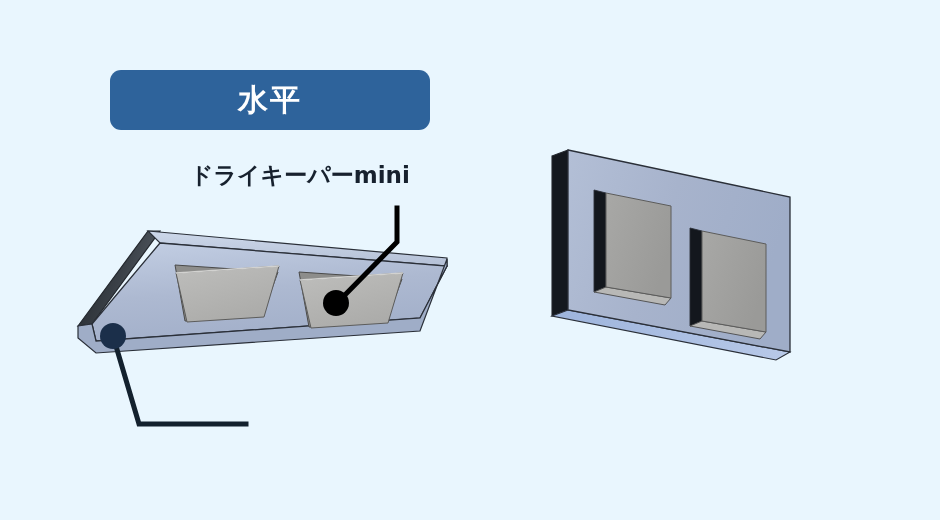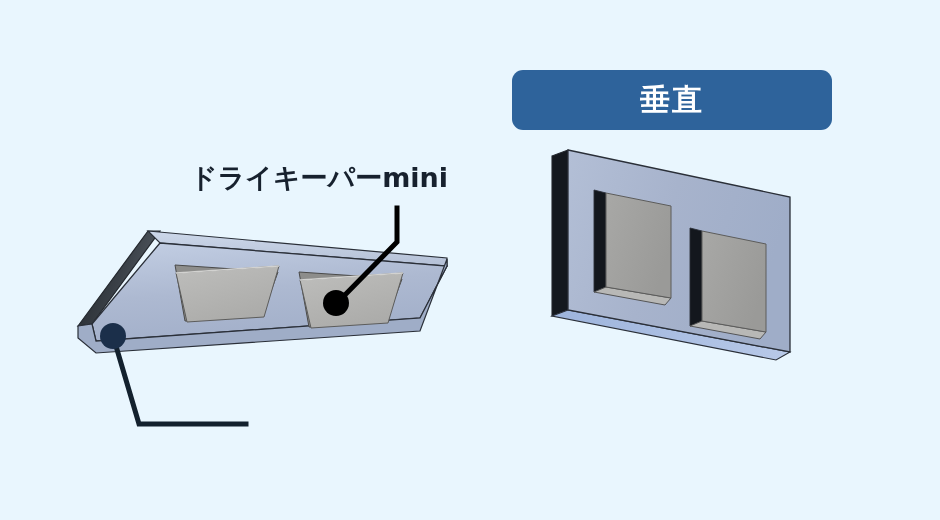--- a/index.html
+++ b/index.html
@@ -36,21 +36,21 @@
     color: #ffffff;
     font-size: 30px;
     font-weight: 700;
     letter-spacing: 2px;
     line-height: 1;
     font-family: "DejaVu Sans", "Liberation Sans", sans-serif;
   }
   .callout-label {
     position: absolute;
     color: #17212e;
-    font-size: 27px;
+    font-size: 23px;
     font-weight: 700;
     line-height: 1;
     white-space: nowrap;
     font-family: "DejaVu Sans", "Liberation Sans", sans-serif;
   }
   #label-drykeeper { left: 190px; top: 164px; }
   #label-substrate { left: 262px; top: 404px; }
   #art-layer {
     position: absolute;
     left: 0;
@@ -147,21 +147,21 @@
       <polyline points="397,208 397,242 340,300" fill="none" stroke="#000000" stroke-width="5" stroke-linecap="square"></polyline>
       <circle cx="336" cy="303" r="13" fill="#000000"></circle>
     </g>
 
     <g>
       <polyline points="113,336 139,424 246,424" fill="none" stroke="#13212e" stroke-width="5" stroke-linecap="square"></polyline>
       <circle cx="113" cy="336" r="13" fill="#1b2f4a"></circle>
     </g>
   </svg>
 
+  <div class="badge" id="badge-horizontal">
+    <span class="badge-label">水平</span>
+  </div>
 
-  <div class="badge" id="badge-vertical">
-    <span class="badge-label">垂直</span>
-  </div>
 
   <div class="callout-label" id="label-drykeeper">ドライキーパーmini</div>
 
 
 </div>
 
 </body></html>

